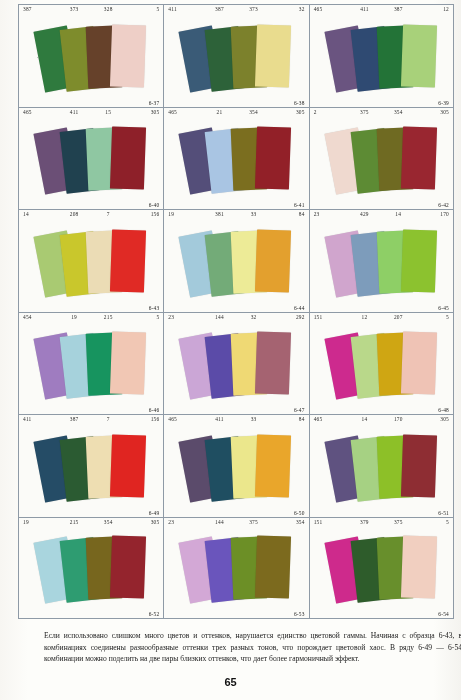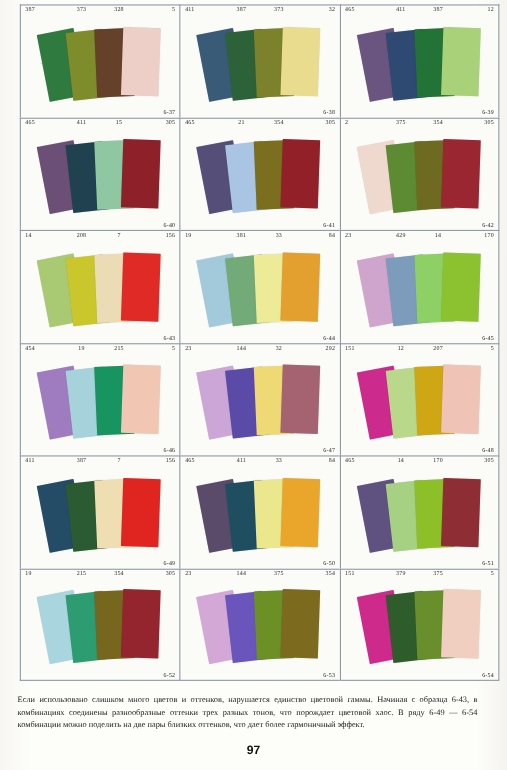--- a/index.html
+++ b/index.html
@@ -77,21 +77,21 @@
   .speck{
     position:absolute;
     width:1.4px;height:1.4px;
     background:#7a7a7a;
     border-radius:50%;
     opacity:.55;
   }
 
   .bodytext{
     position:absolute;
-    left:16px;top:630px;width:418px;
+    left:44px;top:630px;width:418px;
     font-size:7.6px;
     line-height:11.6px;
     color:#1b1b1b;
     text-align:justify;
   }
   .pageno{
     position:absolute;
     left:0;right:0;top:676px;
     text-align:center;
     font-family:"Liberation Sans", sans-serif;
@@ -373,13 +373,13 @@
         <div class="sw s0" style="background: rgb(206, 42, 140);"></div>
         <div class="sw s1" style="background: rgb(46, 92, 43);"></div>
         <div class="sw s2" style="background: rgb(104, 143, 44);"></div>
         <div class="sw s3" style="background: rgb(241, 207, 192);"></div>
       </div>
       <div class="figlabel">6-54</div>
     </div>
   </div>
 
 <div class="bodytext">Если использовано слишком много цветов и оттенков, нарушается единство цветовой гаммы. Начиная с образца 6-43, в комбинациях соединены разнообразные оттенки трех разных тонов, что порождает цветовой хаос. В ряду 6-49 — 6-54 комбинации можно поделить на две пары близких оттенков, что дает более гармоничный эффект.</div>
-<div class="pageno">97</div>
+<div class="pageno">65</div>
 
 </body></html>

